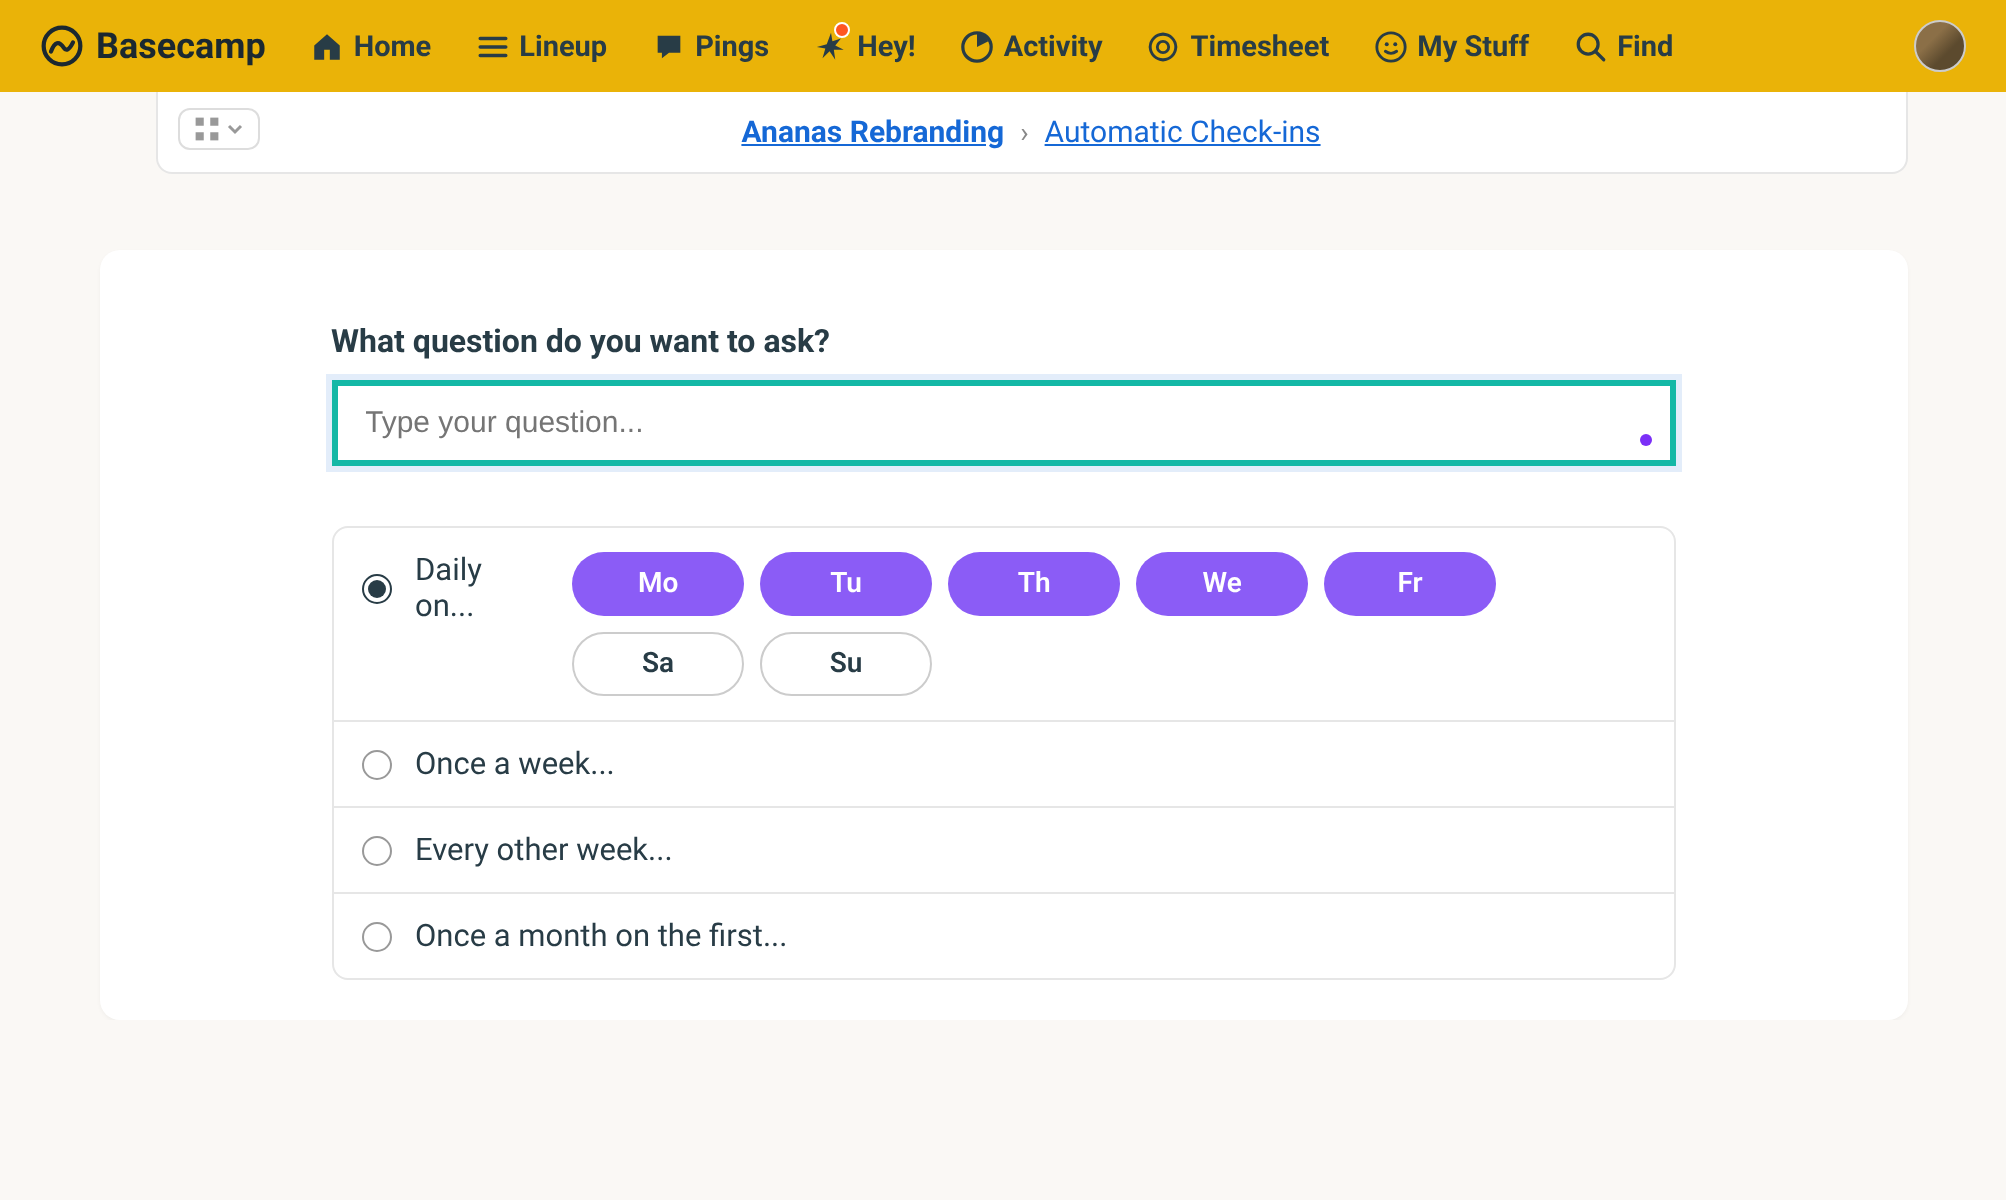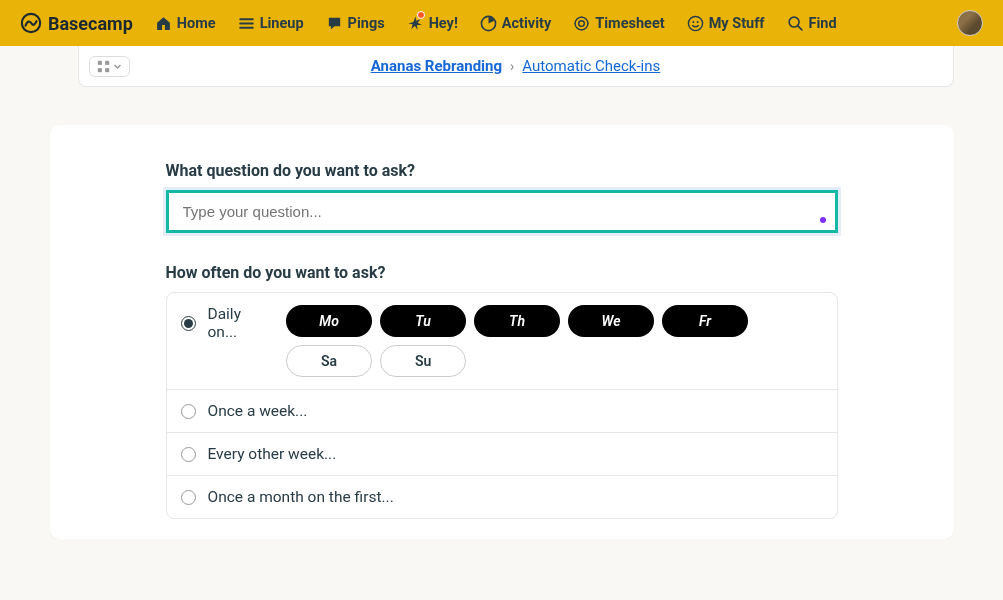--- a/index.html
+++ b/index.html
@@ -66,21 +66,21 @@
       max-width: 904px;
       margin: 0 auto;
     }
     .breadcrumb-bar {
       background: #fff;
       border: 1px solid #e6e6e6;
       border-top: none;
       border-radius: 0 0 8px 8px;
       padding: 11px 16px;
       display: flex;
-      align-items: center;
+      align-items: flex-end;
       justify-content: center;
       gap: 8px;
       position: relative;
       margin-left: 28px;
     }
     .view-switch {
       position: absolute;
       left: 10px;
       display: flex;
       align-items: center;
@@ -184,21 +184,21 @@
     .pill {
       border-radius: 20px;
       padding: 7px 0;
       width: 86px;
       text-align: center;
       font-weight: 600;
       font-size: 14px;
       cursor: pointer;
       border: 1px solid transparent;
     }
-    .pill.on { background: #000000; color: #fff; font-style: italic; }
+    .pill.on { background: #8b5cf6; color: #fff; }
     .pill.off { background: #fff; color: #283c46; border: 1px solid #ccc; }
   </style>
 </head>
 <body>
 
 <div class="topnav">
   <div class="logo">
     <svg class="logo-mark" viewBox="0 0 24 24">
       <circle cx="12" cy="12" r="10" fill="none" stroke="#1b2830" stroke-width="2.3"></circle>
       <path d="M6 15 Q9 7 13 13 Q15 16 18 10" fill="none" stroke="#1b2830" stroke-width="2.3" stroke-linecap="round"></path>
@@ -285,21 +285,20 @@
   </div>
 
   <div class="card">
     <div class="q-label">What question do you want to ask?</div>
     <div class="input-wrap">
       <input class="q-input" type="text" placeholder="Type your question..." style="">
       <span class="purple-dot"></span>
     </div>
 
     <div class="section">
-      <div class="q-label">How often do you want to ask?</div>
       <div class="option-box">
         <div class="option-row daily">
           <div class="radio-line">
             <div class="radio checked"></div>
             <span class="option-text">Daily on...</span>
           </div>
           <div class="day-pills">
             <div class="pill on">Mo</div>
             <div class="pill on">Tu</div>
             <div class="pill on">Th</div>

